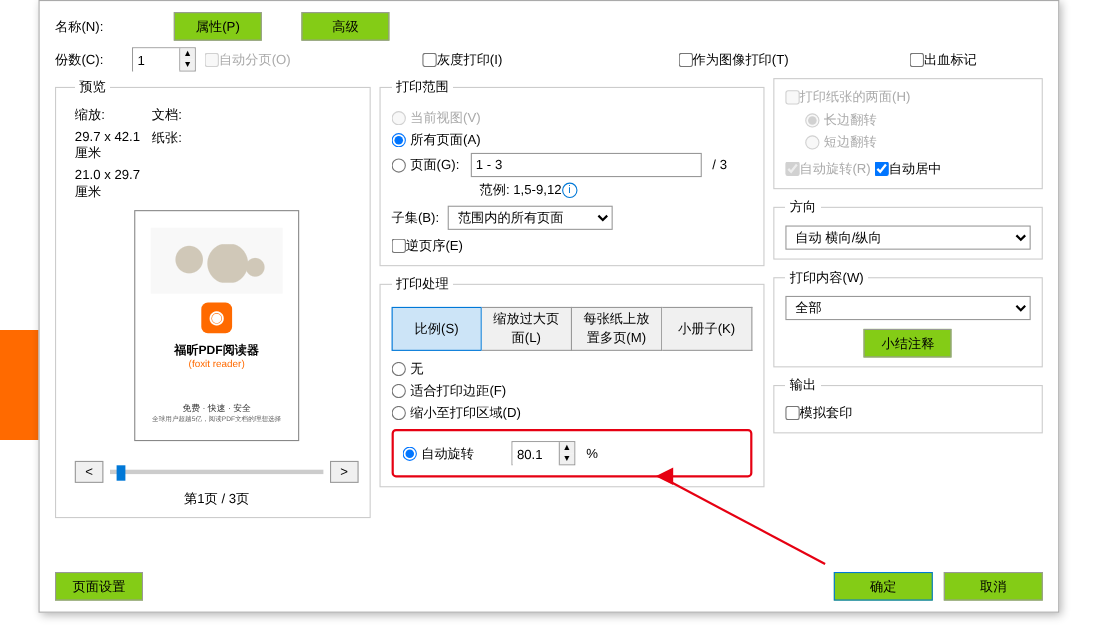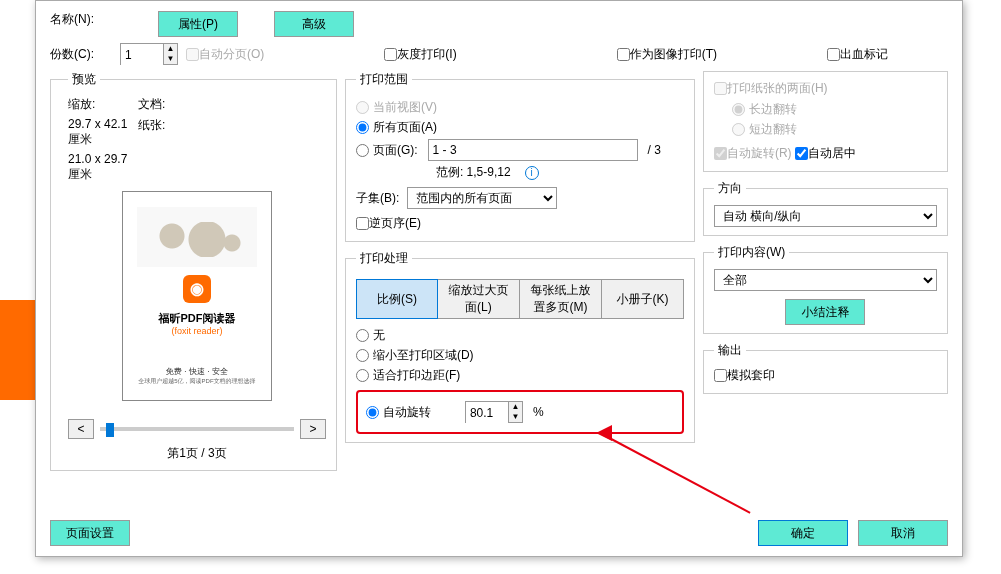--- a/index.html
+++ b/index.html
@@ -1,23 +1,23 @@
 <!DOCTYPE html>
 <html><head>
 <meta charset="utf-8">
 <style>
 * { box-sizing: border-box; margin: 0; padding: 0; font-family: "Microsoft YaHei", sans-serif; font-size: 12px; }
 body { background: #fff; width: 1001px; height: 574px; position: relative; overflow: hidden; }
 .dialog { position: absolute; left: 35px; top: 0; width: 928px; height: 557px; background: #fff; border: 1px solid #aaa; box-shadow: 2px 2px 8px rgba(0,0,0,0.3); padding: 10px 14px; }
 .back-strip { position: absolute; left: 0; top: 300px; width: 40px; height: 100px; background: #ff6a00; }
-.row { display: flex; align-items: flex-start; margin-bottom: 6px; gap: 8px; }
+.row { display: flex; align-items: center; margin-bottom: 6px; gap: 8px; }
 .label { width: 62px; }
 select, input[type="text"], input[type="number"] { border: 1px solid #999; padding: 2px 4px; background: #fff; height: 22px; }
 .printer-select { width: 312px; }
-.btn { border: 1px solid #999; background: #5eead4; padding: 2px 10px; min-width: 80px; height: 26px; cursor: pointer; text-align: center; }
+.btn { border: 1px solid #999; background: #84cc16; padding: 2px 10px; min-width: 80px; height: 26px; cursor: pointer; text-align: center; }
 .btn-primary { border: 1px solid #0078d7; }
 .spinner { display: inline-flex; align-items: stretch; border: 1px solid #999; height: 22px; }
 .spinner input { border: none; width: 42px; padding: 0 4px; }
 .spinner .arrows { display: flex; flex-direction: column; width: 14px; border-left: 1px solid #999; }
 .spinner .arrows span { flex: 1; display: flex; align-items: center; justify-content: center; font-size: 8px; line-height: 1; cursor: pointer; background: #f0f0f0; }
 .checkbox { display: inline-flex; align-items: center; gap: 0; }
 .checkbox input { width: 13px; height: 13px; }
 .row2 { display: flex; align-items: center; gap: 30px; margin-top: 4px; margin-bottom: 6px; }
 fieldset { border: 1px solid #ccc; padding: 8px 10px; margin: 0; }
 fieldset > legend { padding: 0 4px; }
@@ -32,21 +32,21 @@
 .preview-sub { font-size: 9px; color: #ff6a00; }
 .preview-footer { margin-top: 30px; font-size: 8px; color: #333; }
 .preview-footer2 { font-size: 6px; color: #666; }
 .preview-nav { display: flex; align-items: center; justify-content: center; gap: 6px; margin-top: 18px; }
 .nav-btn { border: 1px solid #999; width: 26px; height: 20px; display: flex; align-items: center; justify-content: center; cursor: pointer; background: #f0f0f0; }
 .slider { flex: 1; height: 4px; background: #ccc; position: relative; }
 .slider .thumb { position: absolute; left: 6px; top: -4px; width: 8px; height: 14px; background: #0078d7; }
 .radio-row { display: flex; align-items: center; gap: 4px; margin: 3px 0; }
 .radio-row input[type="radio"] { width: 13px; height: 13px; }
 .page-input { width: 210px; }
-.example { margin-left: 80px; display: flex; align-items: center; gap: 14px; margin-top: 2px; }
+.example { margin-left: 80px; display: flex; align-items: center; gap: 0; margin-top: 2px; }
 .info-icon { width: 14px; height: 14px; border: 1px solid #0078d7; border-radius: 50%; color: #0078d7; display: inline-flex; align-items: center; justify-content: center; font-size: 10px; }
 .subset-row { display: flex; align-items: center; gap: 8px; margin-top: 6px; }
 .subset-row select { width: 150px; }
 .seg-btns { display: flex; margin-top: 4px; }
 .seg-btns .seg { border: 1px solid #999; padding: 4px 6px; text-align: center; min-width: 82px; height: 40px; display: flex; align-items: center; justify-content: center; cursor: pointer; background: #f0f0f0; }
 .seg-btns .seg + .seg { border-left: none; }
 .seg-btns .seg.active { background: #cce4f7; border-color: #0078d7; }
 .highlight { border: 2px solid #e60012; border-radius: 4px; padding: 6px 8px; margin-top: 6px; }
 .scale-input { width: 90px; }
 .bottom-btns { position: absolute; right: 14px; bottom: 10px; display: flex; gap: 10px; }
@@ -169,25 +169,25 @@
           <div class="seg">缩放过大页面(L)</div>
           <div class="seg">每张纸上放置多页(M)</div>
           <div class="seg">小册子(K)</div>
         </div>
         <label class="radio-row" style="margin-top:8px">
             <input type="radio" name="scl" style="">
             <span>无</span>
           </label>
         <label class="radio-row">
             <input type="radio" name="scl" style="">
-            <span>缩小至打印区域(D)</span>
+            <span>适合打印边距(F)</span>
           </label>
         <label class="radio-row">
             <input type="radio" name="scl" style="">
-            <span>适合打印边距(F)</span>
+            <span>缩小至打印区域(D)</span>
           </label>
         <div class="highlight">
           <div class="radio-row">
             <input type="radio" name="scl" checked="" style="">
             <span>自动旋转</span>
             <div class="spinner" style="margin-left:30px">
               <input type="text" class="scale-input" value="80.1" style="">
               <div class="arrows">
                   <span>▲</span>
                   <span>▼</span>

